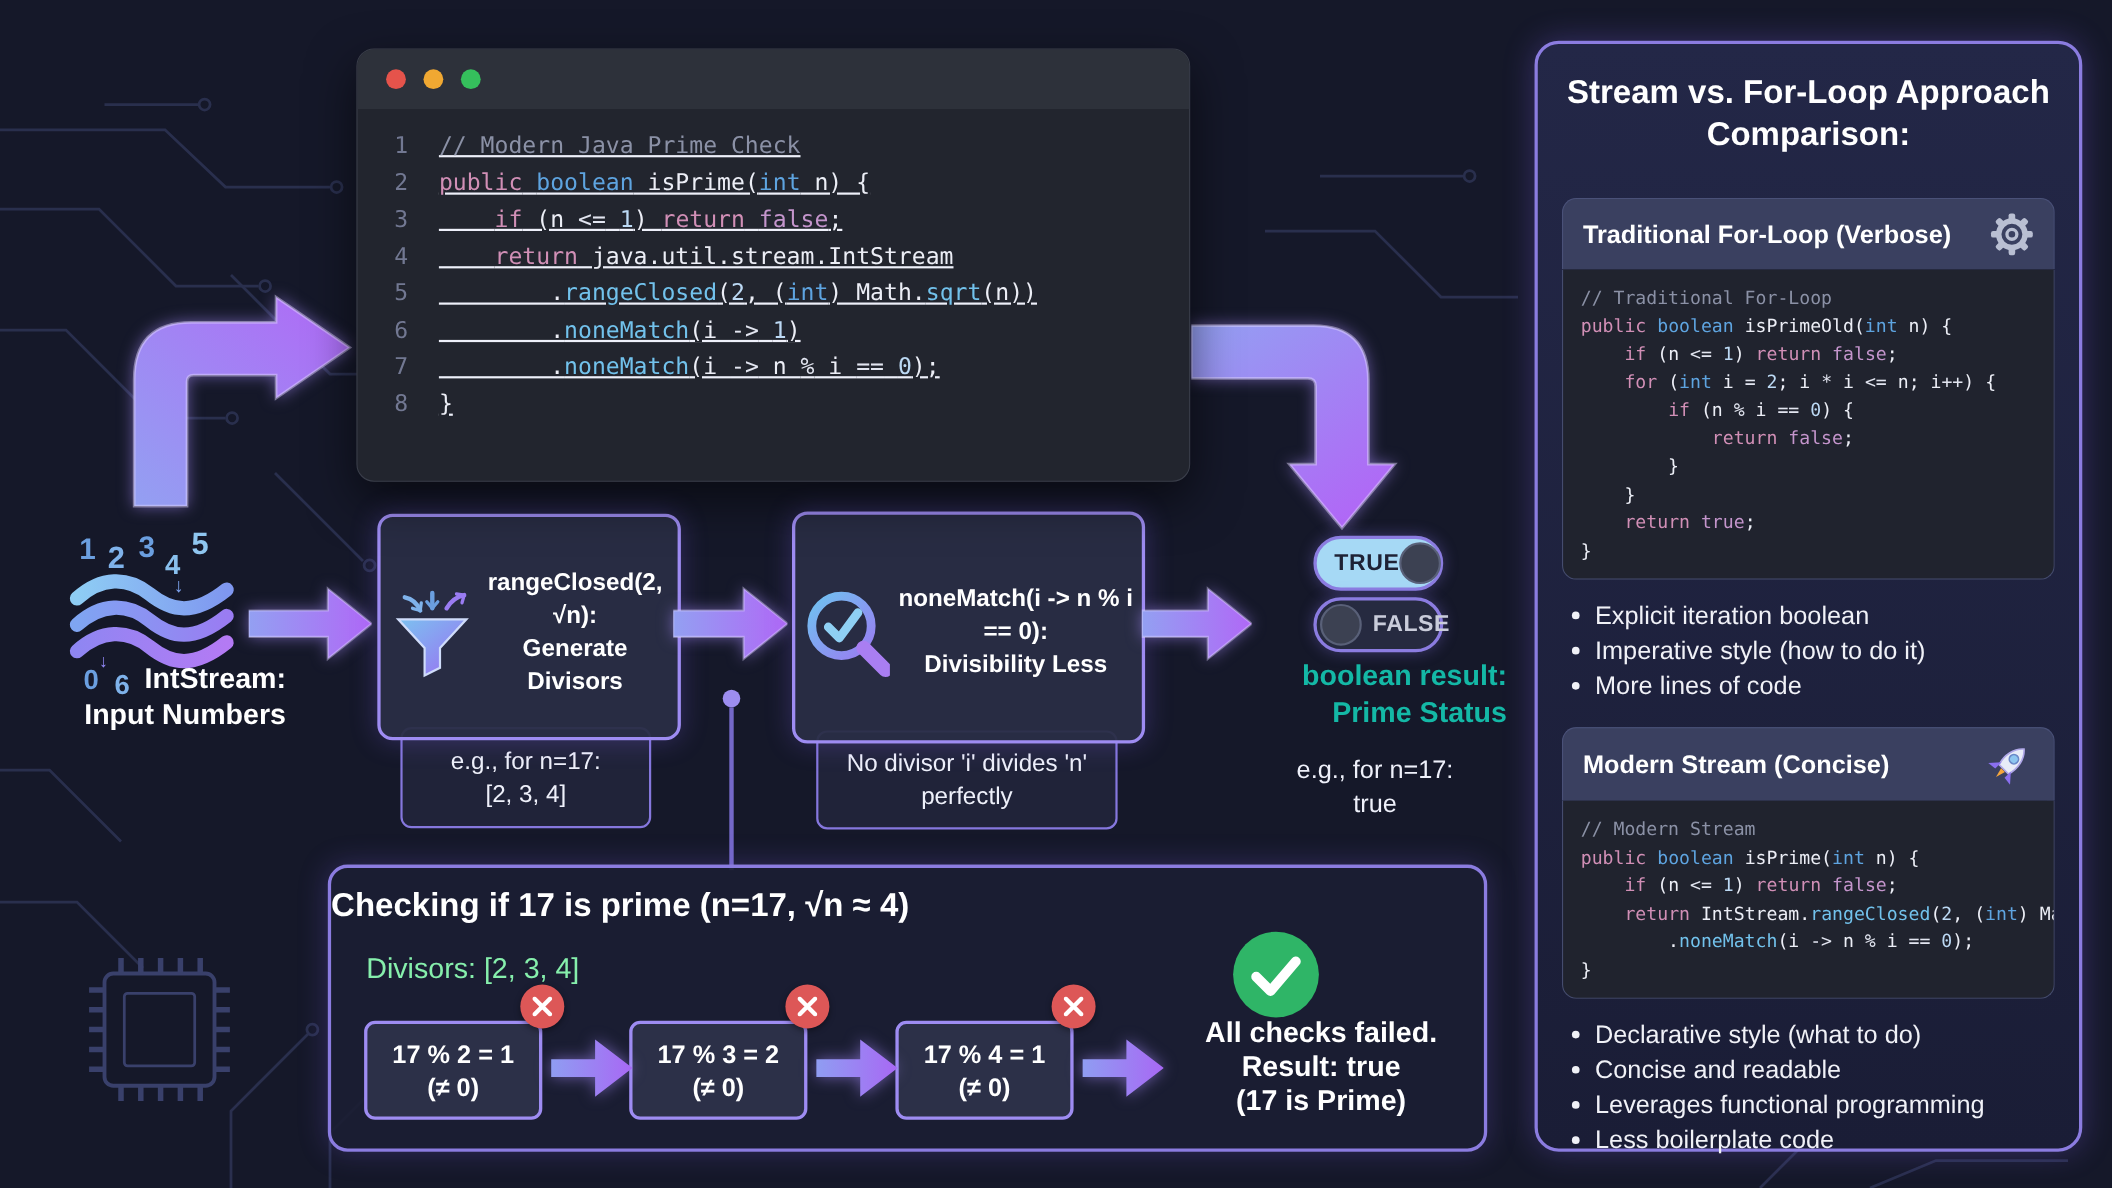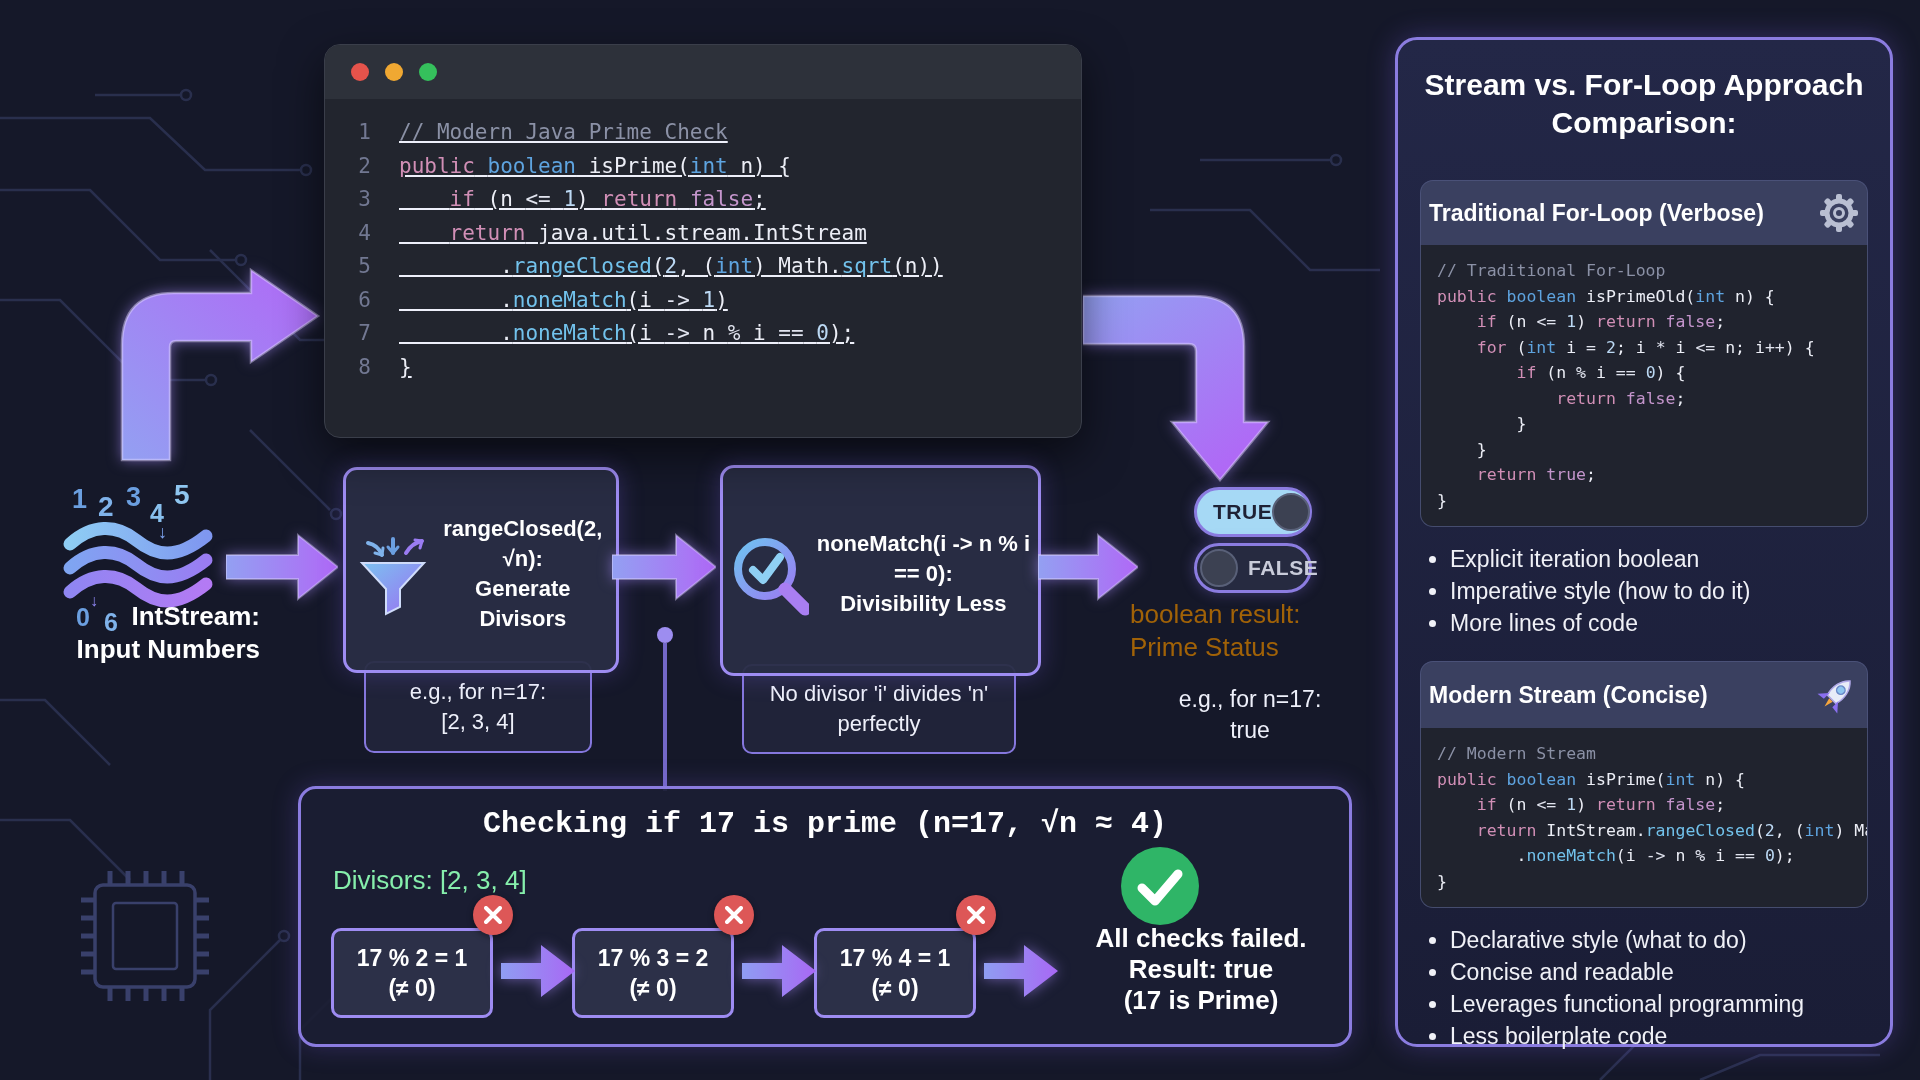--- a/index.html
+++ b/index.html
@@ -42,53 +42,53 @@
   .toggle{position:absolute;z-index:2;height:44px;border:3px solid #8b7ce0;border-radius:26px;
           display:flex;align-items:center;box-shadow:0 0 14px rgba(140,120,240,.35);}
   .toggle-true{left:1194px;top:487px;width:112px;background:#a6d9f5;}
   .toggle-false{left:1194px;top:543px;width:112px;background:#262a40;}
   .toggle-label{font-weight:bold;font-size:21px;letter-spacing:.5px;}
   .toggle-true .toggle-label{color:#1e2235;margin-left:16px;}
   .toggle-false .toggle-label{color:#c9ccda;margin-left:10px;}
   .knob{width:34px;height:34px;border-radius:50%;background:#3c4152;border:2px solid #596078;flex:none;}
   .toggle-true .knob{margin-left:auto;margin-right:3px;}
   .toggle-false .knob{margin-left:3px;}
-  .result-label{position:absolute;left:1130px;top:598px;width:240px;z-index:2;text-align:left;
-                font-weight:normal;font-size:26px;line-height:33px;color:#a16207;}
+  .result-label{position:absolute;left:1130px;top:598px;width:240px;z-index:2;text-align:right;
+                font-weight:bold;font-size:26px;line-height:33px;color:#14b8a6;}
   .result-note{position:absolute;left:1130px;top:684px;width:240px;z-index:2;text-align:center;
                font-size:23px;line-height:31px;color:#eef0fa;}
 
   .connector{position:absolute;left:655px;top:625px;z-index:1;}
 
   
   .expanel{position:absolute;left:298px;top:786px;width:1054px;height:261px;z-index:2;
            background:rgba(27,30,51,.92);border:3px solid #8b7ce0;border-radius:18px;
            box-shadow:0 0 26px rgba(130,100,240,.25);box-sizing:border-box;}
-  .expanel-title{text-align:center;margin-top:18px;font-weight:bold;font-size:30px;color:#fff;font-family:Liberation Mono, monospace;}
+  .expanel-title{text-align:left;margin-top:18px;font-weight:bold;font-size:30px;color:#fff;}
   .divisors{position:absolute;left:32px;top:76px;font-size:26px;color:#86efac;}
   .checkbox{position:absolute;width:162px;height:90px;background:#2c3048;border:3px solid #9e8cf2;border-radius:10px;
             box-sizing:border-box;display:flex;flex-direction:column;align-items:center;justify-content:center;
             font-weight:bold;font-size:23px;line-height:30px;color:#fff;}
   .xbadge{position:absolute;width:40px;height:40px;border-radius:50%;background:#dd5757;z-index:3;
           display:flex;align-items:center;justify-content:center;box-shadow:0 2px 6px rgba(0,0,0,.4);}
   .success-circle{position:absolute;left:820px;top:58px;width:78px;height:78px;border-radius:50%;background:#2fb567;
                   display:flex;align-items:center;justify-content:center;}
   .exresult{position:absolute;left:760px;top:134px;width:280px;text-align:center;
             font-weight:bold;font-size:26px;line-height:31px;color:#fff;}
 
   
   .cmp{position:absolute;left:1395px;top:37px;width:498px;height:1010px;z-index:2;box-sizing:border-box;
        background:linear-gradient(180deg,#232747,#1a1d36);border:3px solid #8b7ce0;border-radius:22px;
        box-shadow:0 0 28px rgba(130,100,240,.3);padding-top:26px;}
   .cmp-title{text-align:center;font-weight:bold;font-size:30px;line-height:38px;color:#fff;}
   .section{margin:0 22px;}
   .sec1{margin-top:38px;}
   .sec2{margin-top:22px;}
   .sec-head{background:#3a4060;border:1.5px solid #4a5178;border-bottom:none;border-radius:13px 13px 0 0;
-            padding:12px 8px;display:flex;align-items:center;justify-content:space-between;
+            padding:12px 18px;display:flex;align-items:center;justify-content:space-between;
             font-weight:bold;font-size:23px;color:#fff;}
   .sec-code{background:#20232e;border:1.5px solid #454c6e;border-top:none;border-radius:0 0 13px 13px;
             padding:13px 16px;font-family:"DejaVu Sans Mono",monospace;font-size:16.5px;line-height:25.5px;
             overflow:hidden;}
   .cmp ul{margin:16px 8px 0 0;padding-left:52px;list-style:disc;}
   .cmp li{font-size:23px;line-height:32px;color:#f0f1f7;}
 </style>
 </head>
 <body>
 

